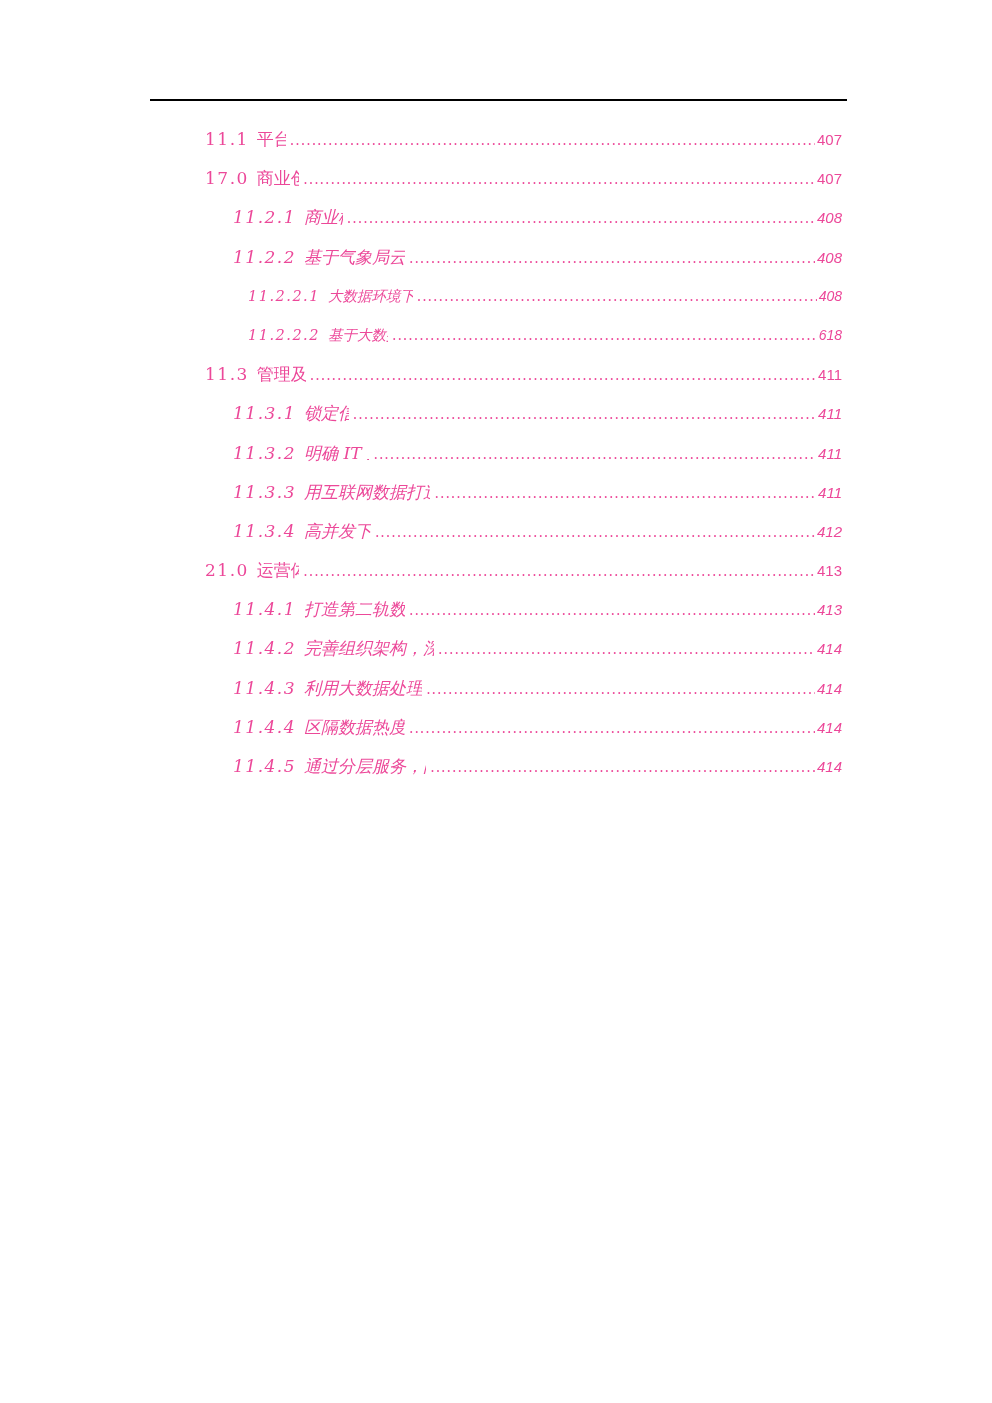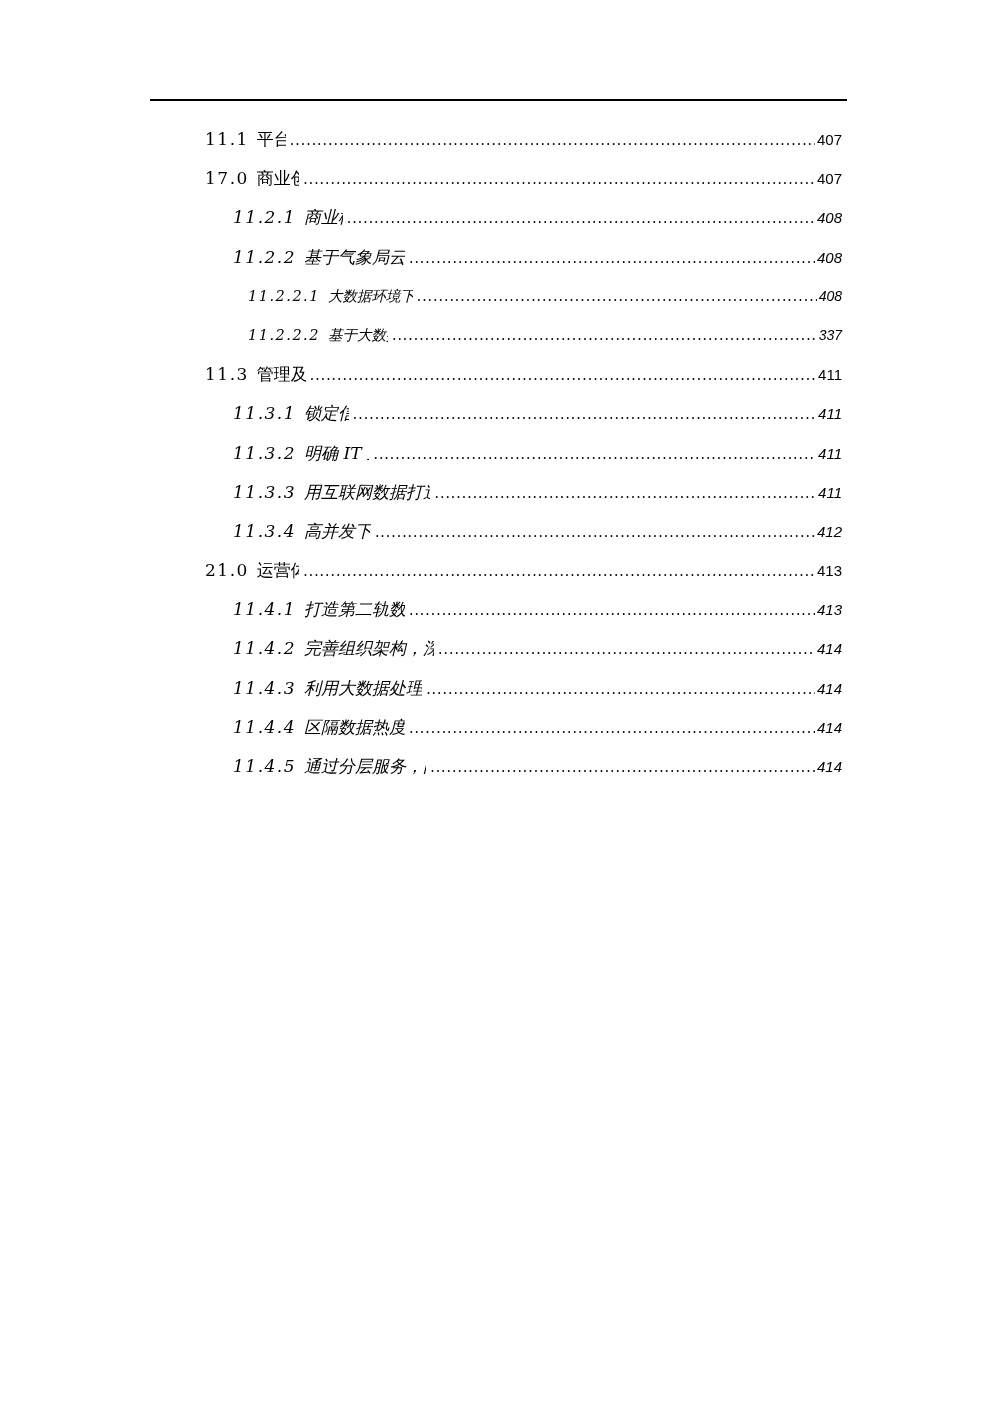--- a/index.html
+++ b/index.html
@@ -7,21 +7,21 @@
     padding: 0;
     background: #ffffff;
   }
   .page {
     position: relative;
     width: 992px;
     height: 1403px;
     background: #ffffff;
     overflow: hidden;
     font-family: "DejaVu Serif", "Liberation Serif", serif;
-    color: #000000;
+    color: #ec4899;
   }
   .header-rule {
     position: absolute;
     left: 150px;
     top: 99px;
     width: 697px;
     height: 0;
     border-top: 2px solid #000000;
   }
   .toc {
@@ -105,21 +105,21 @@
       <div class="row lvl3">
     <span class="num">11.2.2.1</span>
     <span class="title">大数据环境下的数据对象洞察与营销策略</span>
     <span class="dots"></span>
     <span class="pagenum">408</span>
   </div>
       <div class="row lvl3">
     <span class="num">11.2.2.2</span>
     <span class="title">基于大数据的商业模式类型</span>
     <span class="dots"></span>
-    <span class="pagenum">337</span>
+    <span class="pagenum">618</span>
   </div>
       <div class="row lvl1">
     <span class="num">11.3</span>
     <span class="title">管理及运营支撑</span>
     <span class="dots"></span>
     <span class="pagenum">411</span>
   </div>
       <div class="row lvl2 italic">
     <span class="num">11.3.1</span>
     <span class="title">锁定信息化运营</span>

